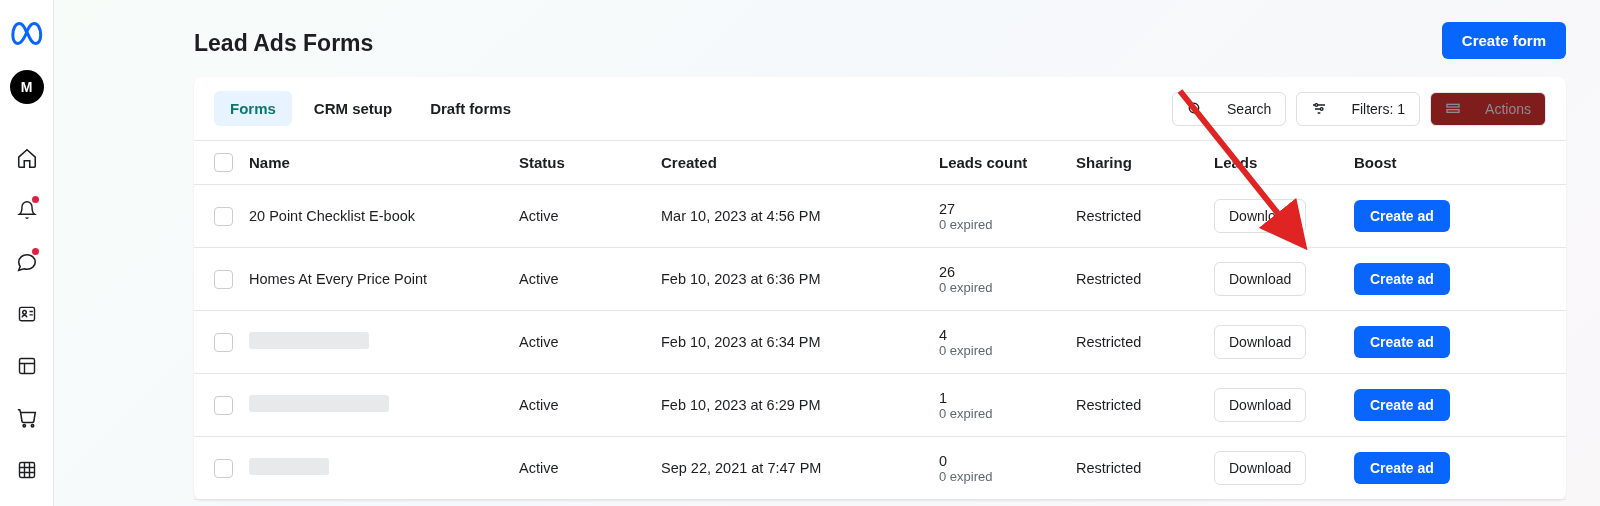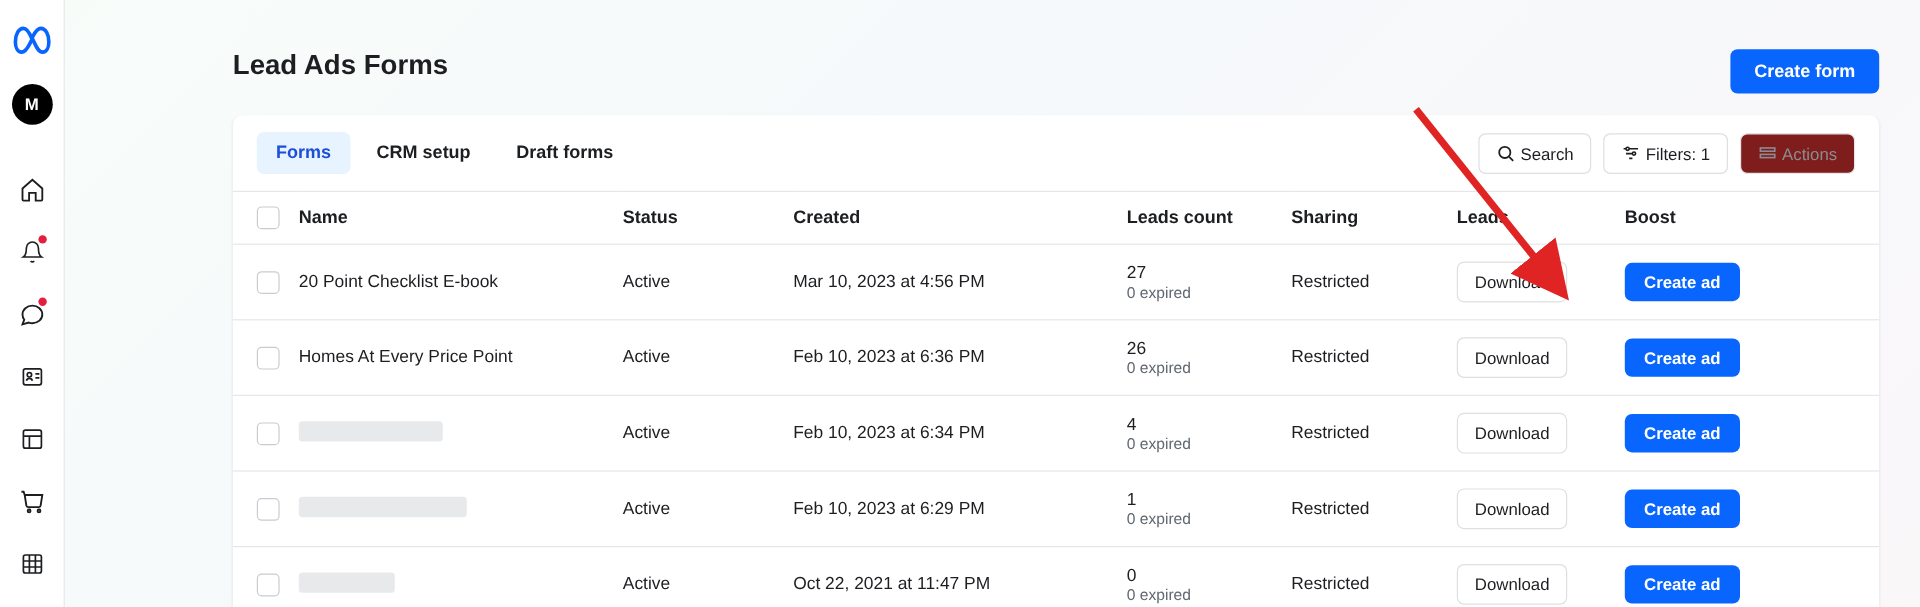--- a/index.html
+++ b/index.html
@@ -65,22 +65,21 @@
       border-radius: 50%;
     }
     .content {
       flex: 1;
       padding: 22px 34px 0 140px;
       position: relative;
     }
     .header-row {
       display: flex;
       justify-content: space-between;
-      align-items: flex-start;
-      margin-top: 19px;
+      align-items: flex-end;
     }
     .header-text h1 {
       font-size: 23px;
       font-weight: 700;
       margin-bottom: 2px;
     }
     .header-text p {
       font-size: 14.5px;
       color: #606770;
     }
@@ -112,33 +111,33 @@
     .tab {
       padding: 9px 16px;
       font-size: 15px;
       font-weight: 600;
       color: #1c1e21;
       border-radius: 6px;
       cursor: pointer;
     }
     .tab.active {
       background: #e7f3ff;
-      color: #1d4ed8;
+      color: #0f766e;
     }
     .actions { display: flex; gap: 10px; }
     .btn-light {
       background: #fff;
       border: 1px solid #dddfe2;
       padding: 8px 14px;
       font-size: 14px;
       font-weight: 500;
       border-radius: 6px;
       display: flex;
       align-items: center;
-      gap: 4px;
+      gap: 24px;
       cursor: pointer;
       font-family: inherit;
       color: #1c1e21;
     }
     .btn-disabled {
       background: #7f1d1d;
       color: #8a8d91;
       border-color: #e4e6eb;
     }
     .table { width: 100%; border-collapse: collapse; }
@@ -380,21 +379,21 @@
                 <button class="btn-light">Download</button>
               </td>
             <td><button class="btn-primary sm">Create ad</button></td>
           </tr>
           <tr>
             <td>
                 <div class="chk"></div>
               </td>
             <td><span class="redact r3"></span></td>
             <td>Active</td>
-            <td>Oct 22, 2021 at 11:47 PM</td>
+            <td>Sep 22, 2021 at 7:47 PM</td>
             <td class="leads-cell">
                 <div class="count">0</div>
                 <div class="expired">0 expired</div>
               </td>
             <td>Restricted</td>
             <td>
                 <button class="btn-light">Download</button>
               </td>
             <td><button class="btn-primary sm">Create ad</button></td>
           </tr>

